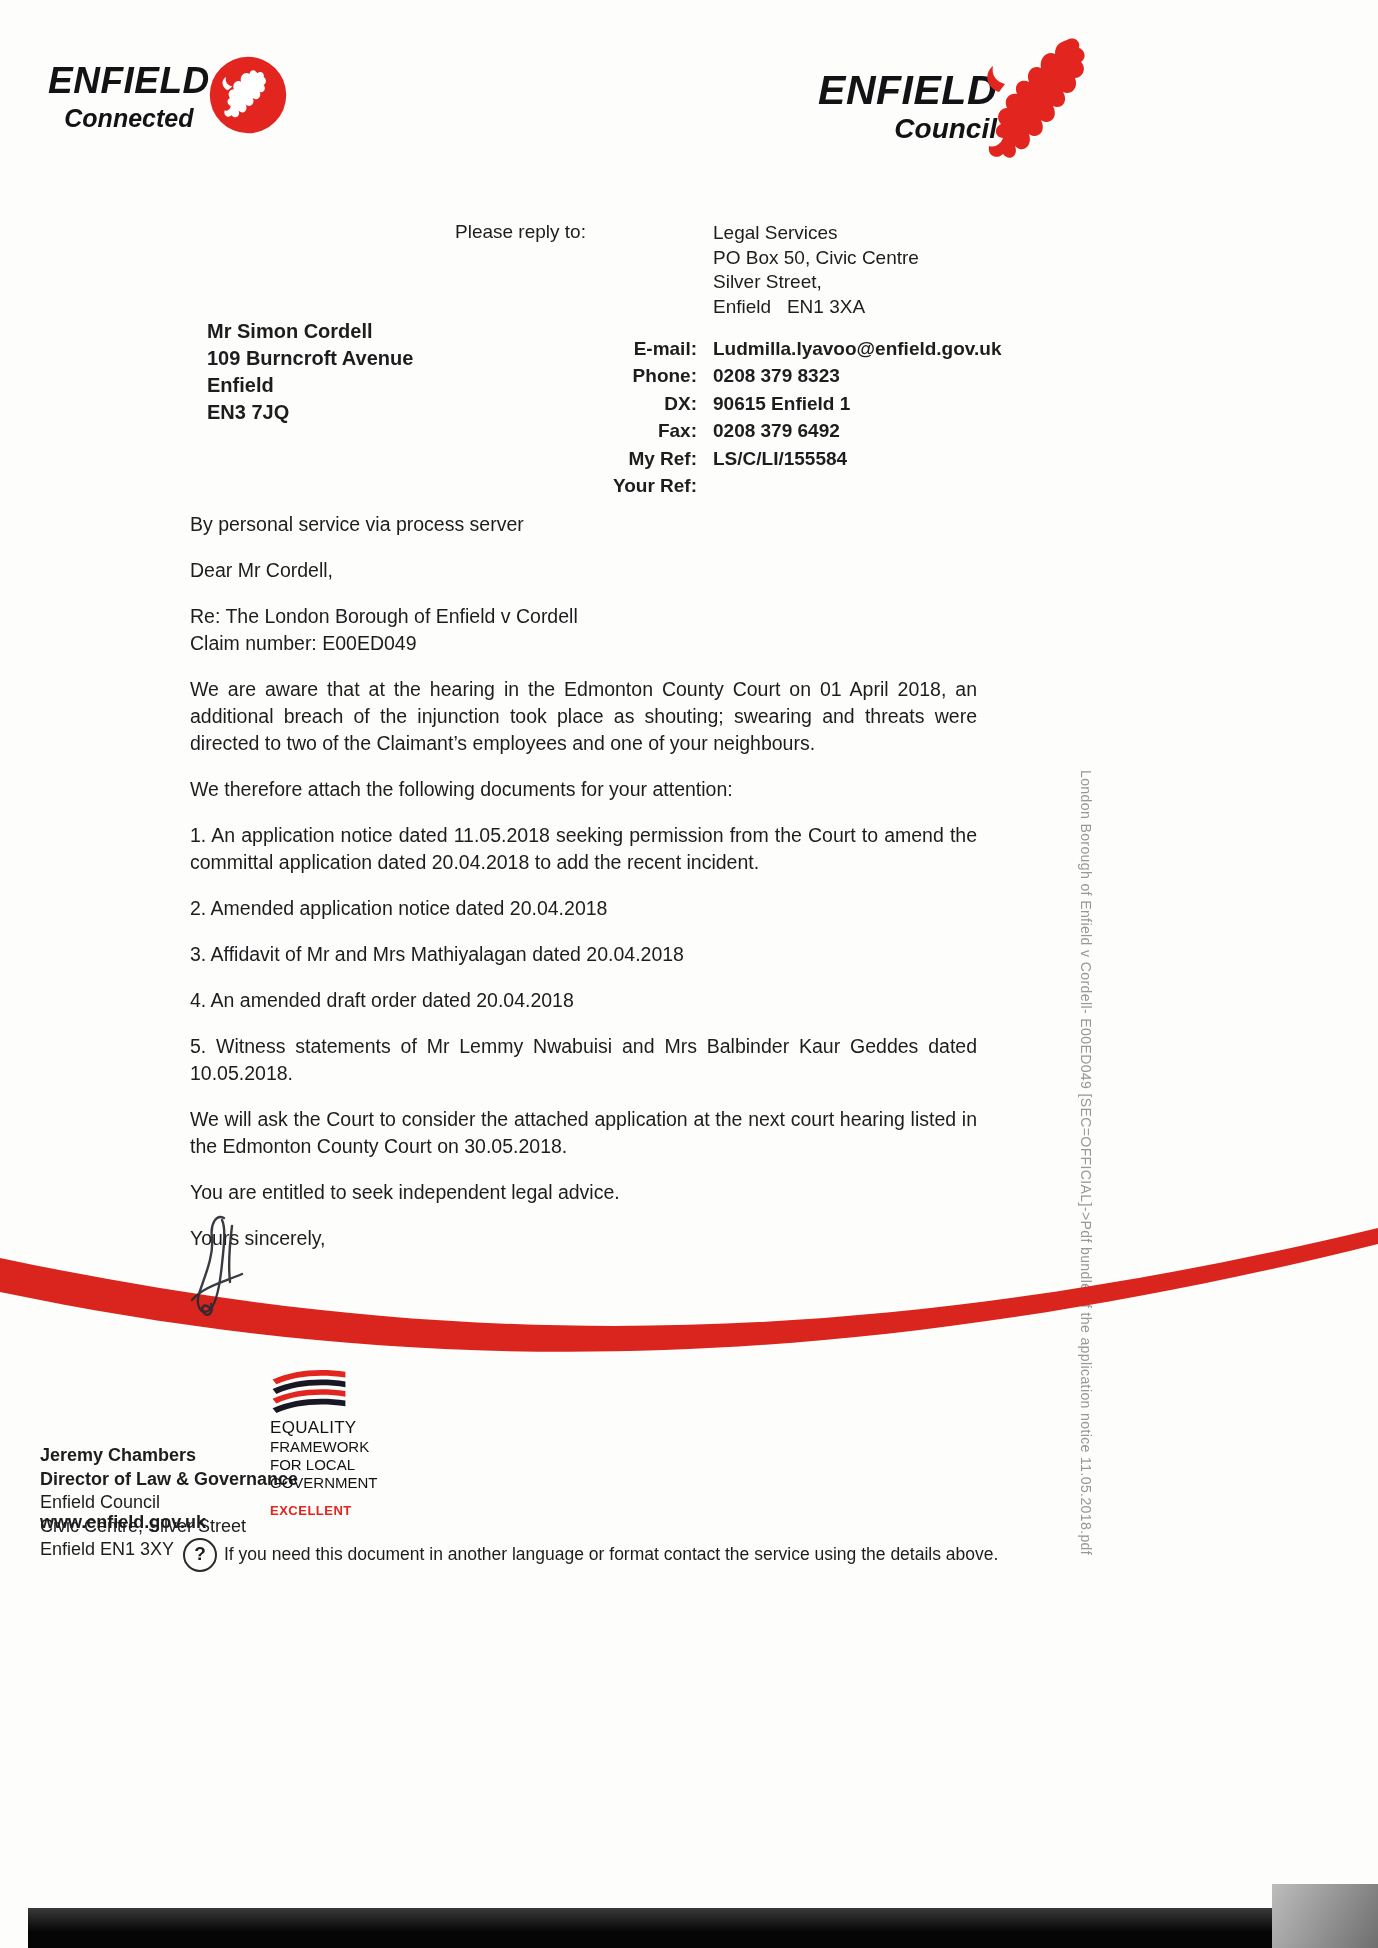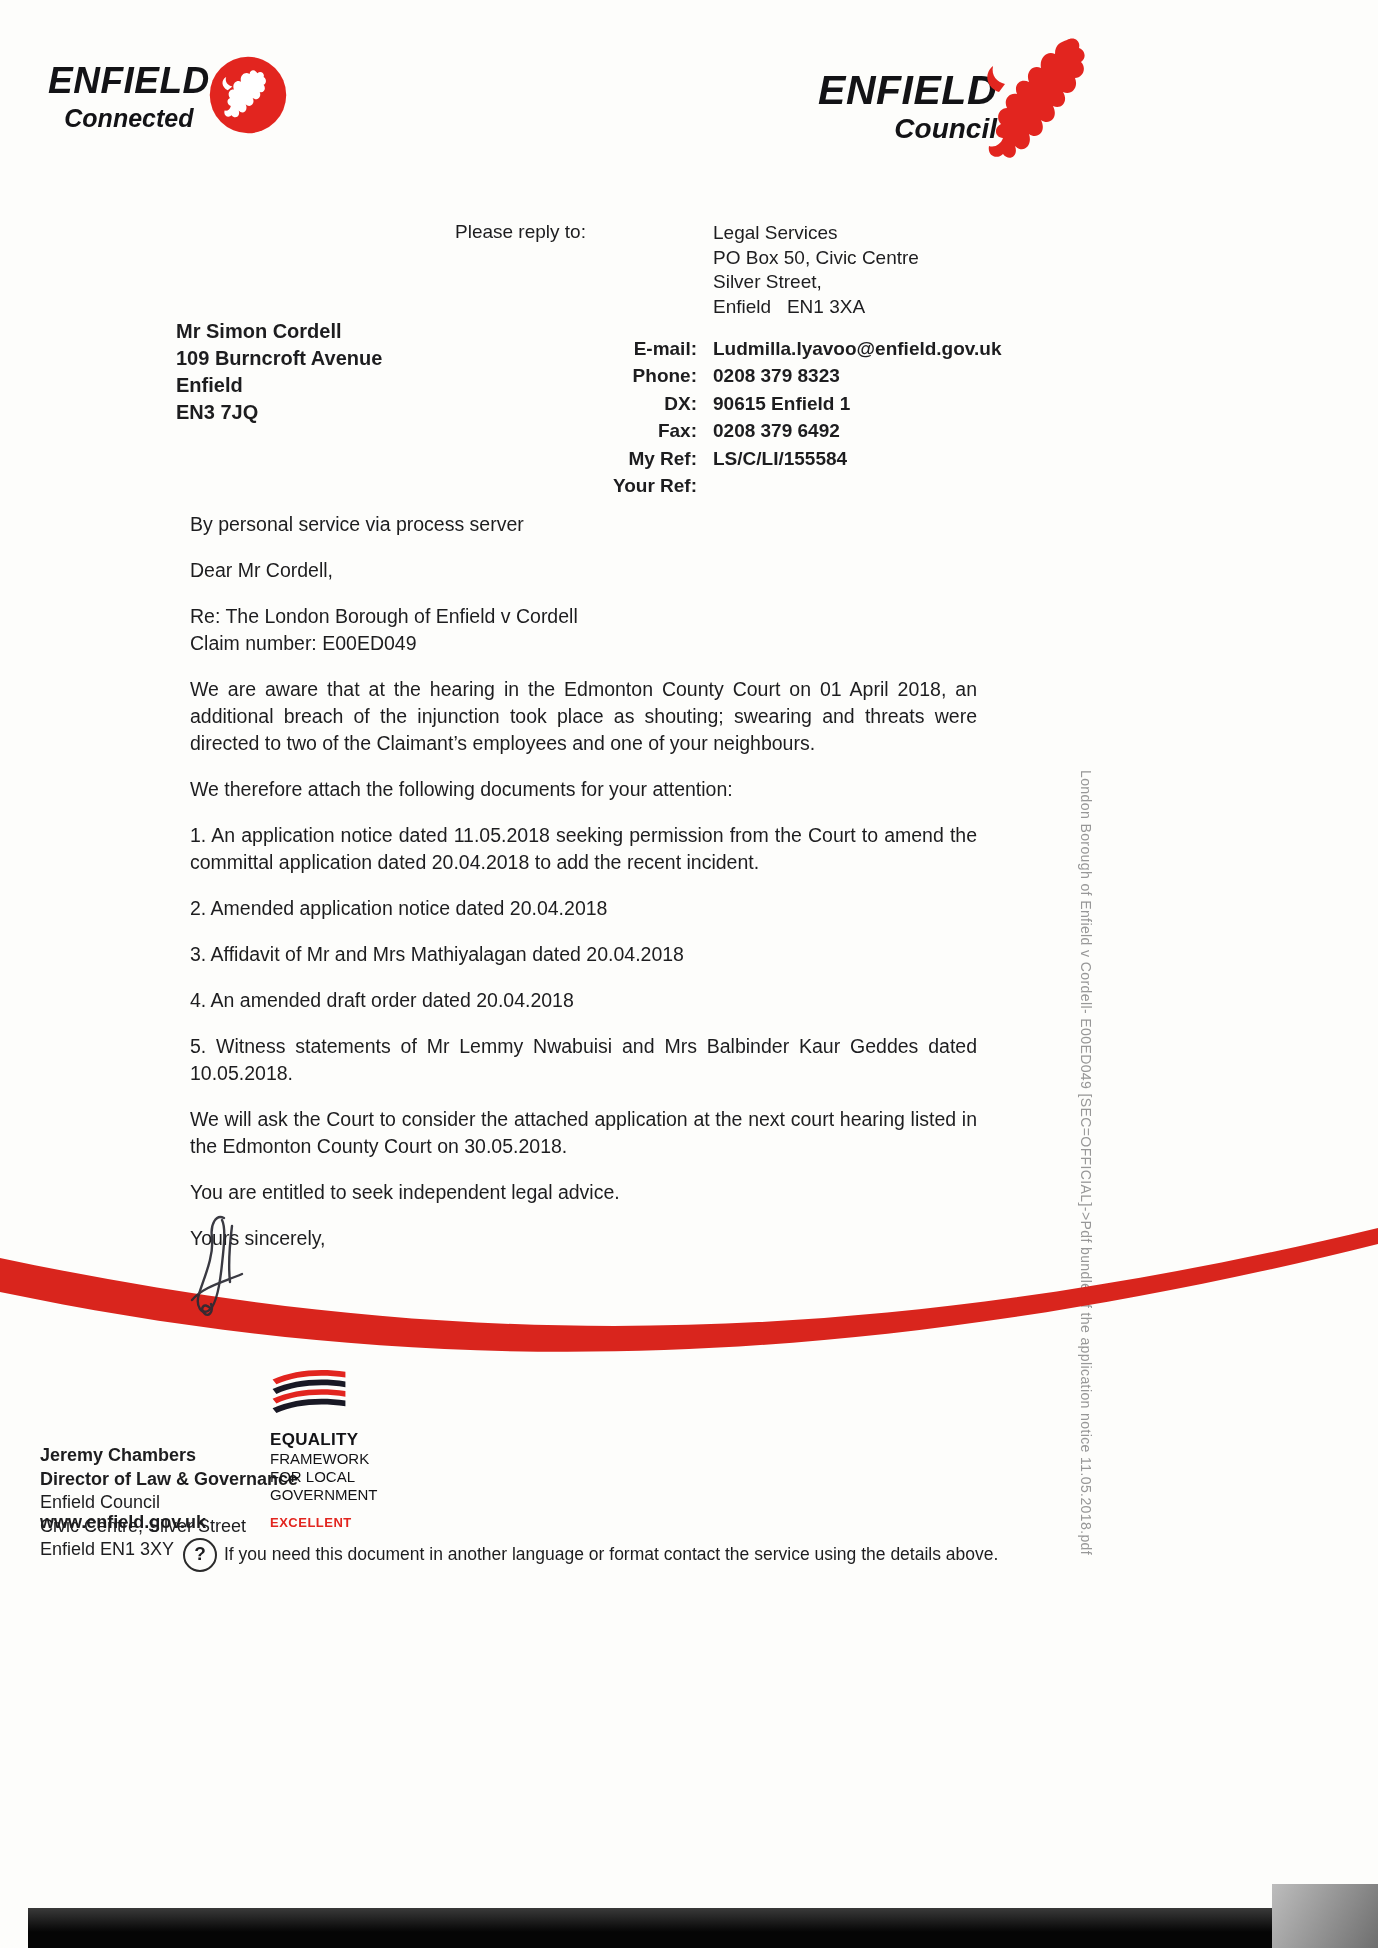--- a/index.html
+++ b/index.html
@@ -13,42 +13,42 @@
   .logo-left-circle{position:absolute;left:209px;top:56px;width:78px;height:78px;}
   .logo-right-text{position:absolute;left:815px;top:70px;width:182px;text-align:right;color:#131316;}
   .logo-right-name{font-size:41px;font-weight:bold;font-style:italic;line-height:1;letter-spacing:.5px;}
   .logo-right-sub{font-size:28px;font-style:italic;font-weight:600;margin-top:2px;}
   .logo-right-lion{position:absolute;left:972px;top:34px;width:128px;height:130px;}
 
   
   .reply-label{position:absolute;left:455px;top:221px;width:240px;text-align:left;font-size:19px;}
   .reply-lines{position:absolute;left:713px;top:221px;font-size:19px;line-height:24.5px;}
   .keep-spaces{white-space:pre-wrap;}
-  .recipient{position:absolute;left:176px;top:318px;font-size:20px;font-weight:bold;line-height:27px;}
+  .recipient{position:absolute;left:207px;top:318px;font-size:20px;font-weight:bold;line-height:27px;}
   .contact{position:absolute;left:420px;top:335px;width:560px;font-size:19px;font-weight:bold;}
   .contact-row{display:flex;line-height:27.4px;height:27.4px;}
   .contact-label{width:277px;text-align:right;flex:none;}
   .contact-value{margin-left:16px;white-space:nowrap;text-align:center;}
 
   
   .body-block{position:absolute;left:190px;top:511px;width:787px;font-size:19.5px;line-height:27px;}
   .body-block p{margin:0 0 19px 0;text-align:justify;}
   .subject{font-weight:normal;margin:0 0 19px 0;}
 
   
   .signature{position:absolute;left:180px;top:1212px;width:78px;height:105px;z-index:5;}
   .swoosh{position:absolute;left:0;top:1215px;width:1378px;height:180px;z-index:1;}
 
   
   .footer-left{position:absolute;left:40px;top:1444px;font-size:18px;line-height:23.5px;}
   .footer-left .b{font-weight:bold;}
   .website{position:absolute;left:40px;top:1512px;font-size:18px;font-weight:bold;}
   .equality{position:absolute;left:270px;top:1368px;width:130px;color:#131316;}
   .equality-stripes{width:78px;height:46px;display:block;}
-  .eq-l1{font-size:17px;font-weight:bold;letter-spacing:.3px;margin-top:16px;}
+  .eq-l1{font-size:17px;font-weight:normal;letter-spacing:.3px;margin-top:4px;}
   .eq-l2,.eq-l3,.eq-l4{font-size:15px;line-height:18px;}
   .eq-l5{font-size:13px;font-weight:bold;color:#e2251f;margin-top:11px;letter-spacing:.5px;}
   .lang-icon{position:absolute;left:183px;top:1538px;width:30px;height:30px;border:2.5px solid #2b2b2b;
              border-radius:50%;text-align:center;line-height:27px;font-size:19px;font-weight:bold;}
   .lang-note{position:absolute;left:224px;top:1544px;font-size:17.5px;}
 
   
   .sidebar-text{position:absolute;left:1078px;top:770px;height:860px;writing-mode:vertical-rl;
                 font-size:14px;color:#979797;letter-spacing:.4px;white-space:nowrap;}
   .scan-bar{position:absolute;left:28px;top:1908px;width:1245px;height:40px;

